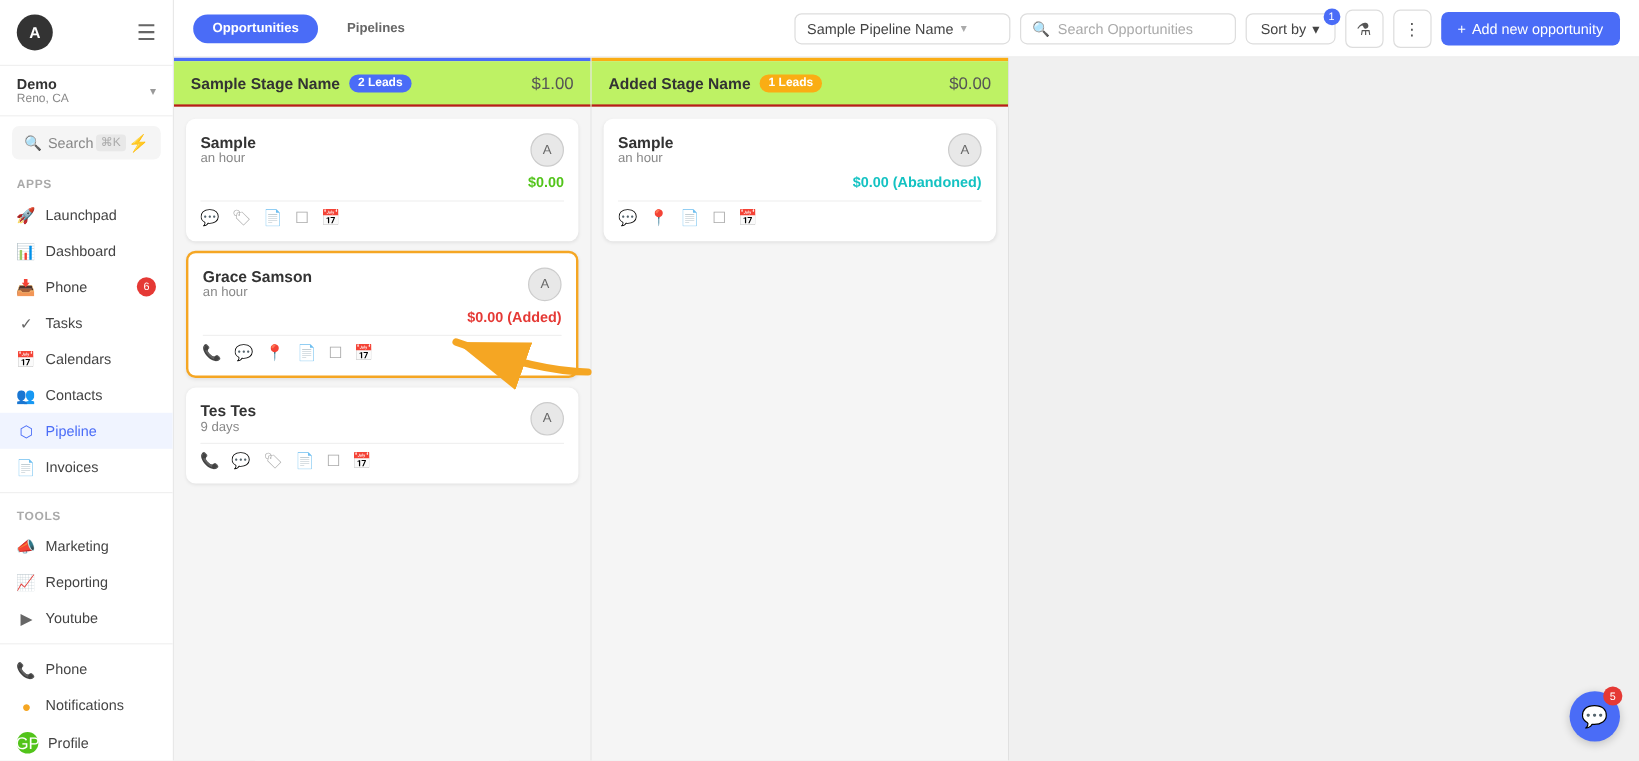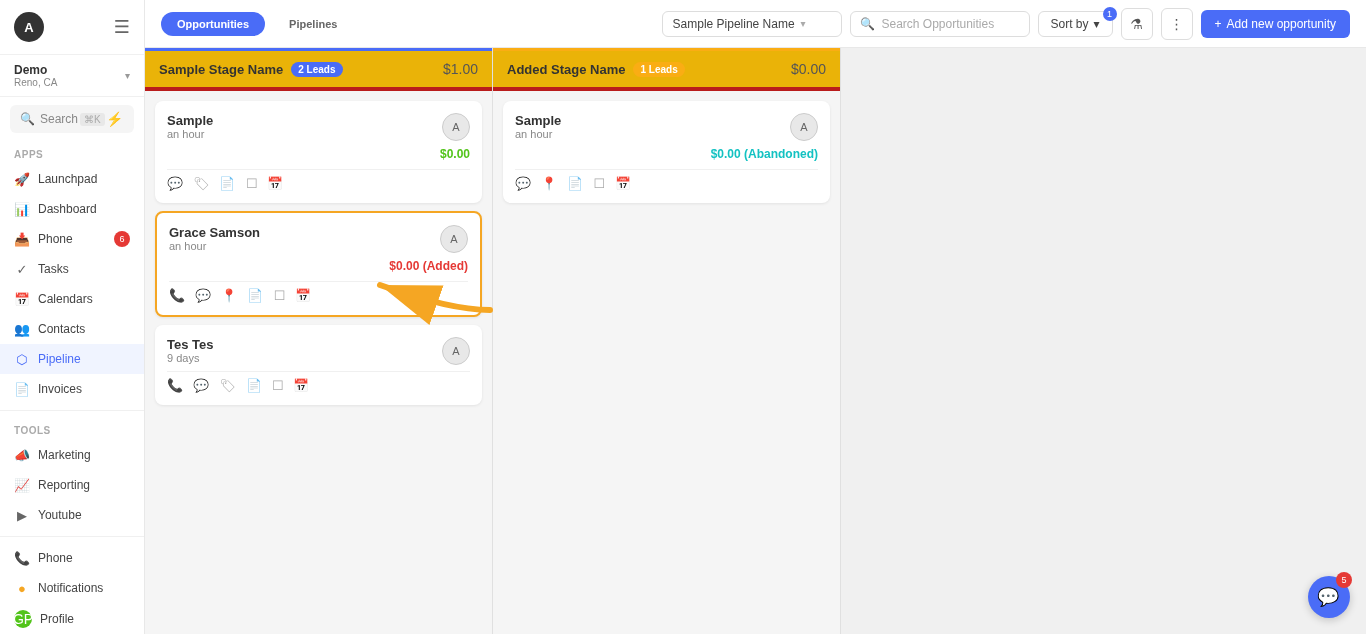--- a/index.html
+++ b/index.html
@@ -189,22 +189,22 @@
       max-width: 348px;
       display: flex;
       flex-direction: column;
       border-right: 1px solid #e0e0e0;
     }
 
     .stage-header {
       display: flex;
       align-items: center;
       padding: 10px 14px;
-      background: #eab308;
-      border-bottom: 4px solid #b91c1c;
+      background: #bef264;
+      border-bottom: 2px solid #b91c1c;
       gap: 8px;
     }
     .stage-name { font-size: 13px; font-weight: 600; color: #333; }
     .leads-badge {
       font-size: 10px;
       padding: 2px 7px;
       border-radius: 10px;
       font-weight: 600;
     }
     .leads-badge.blue { background: #4a6cf7; color: #fff; }

